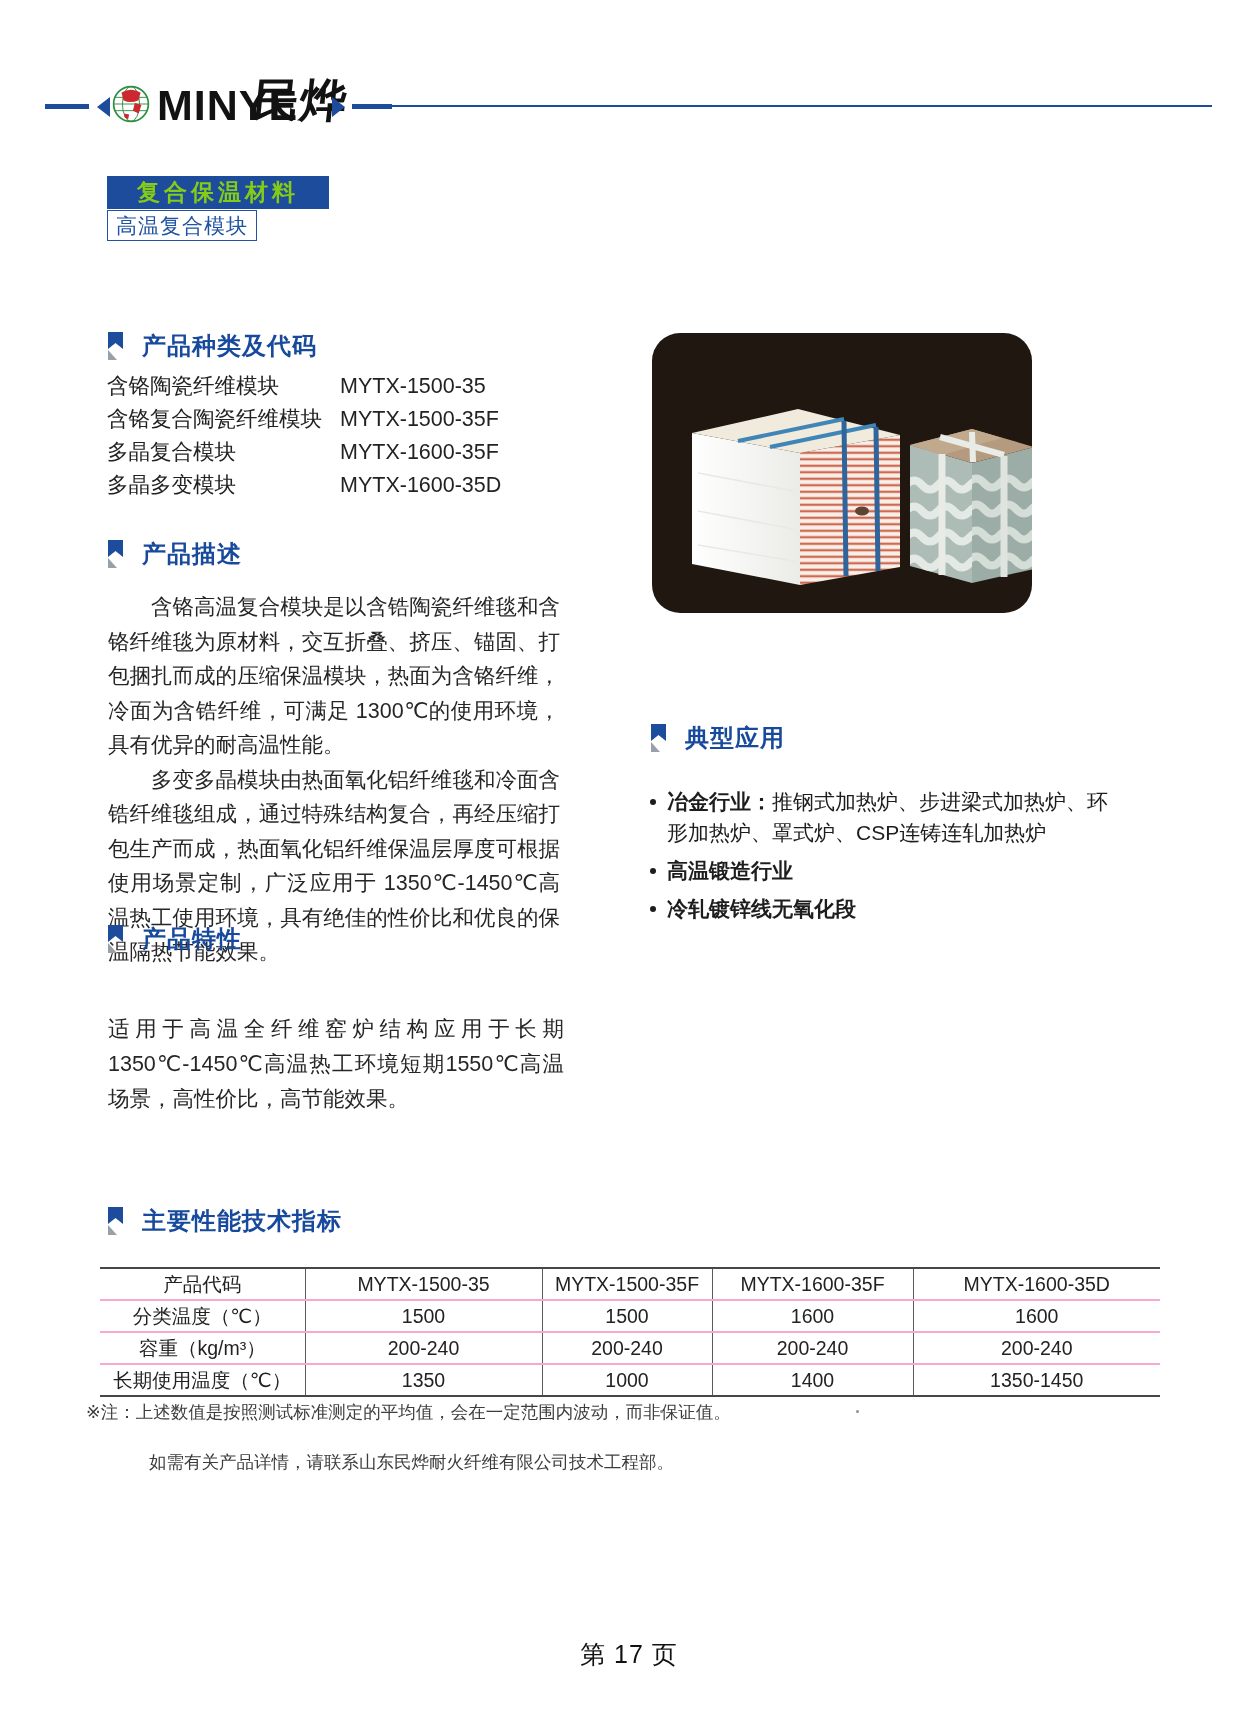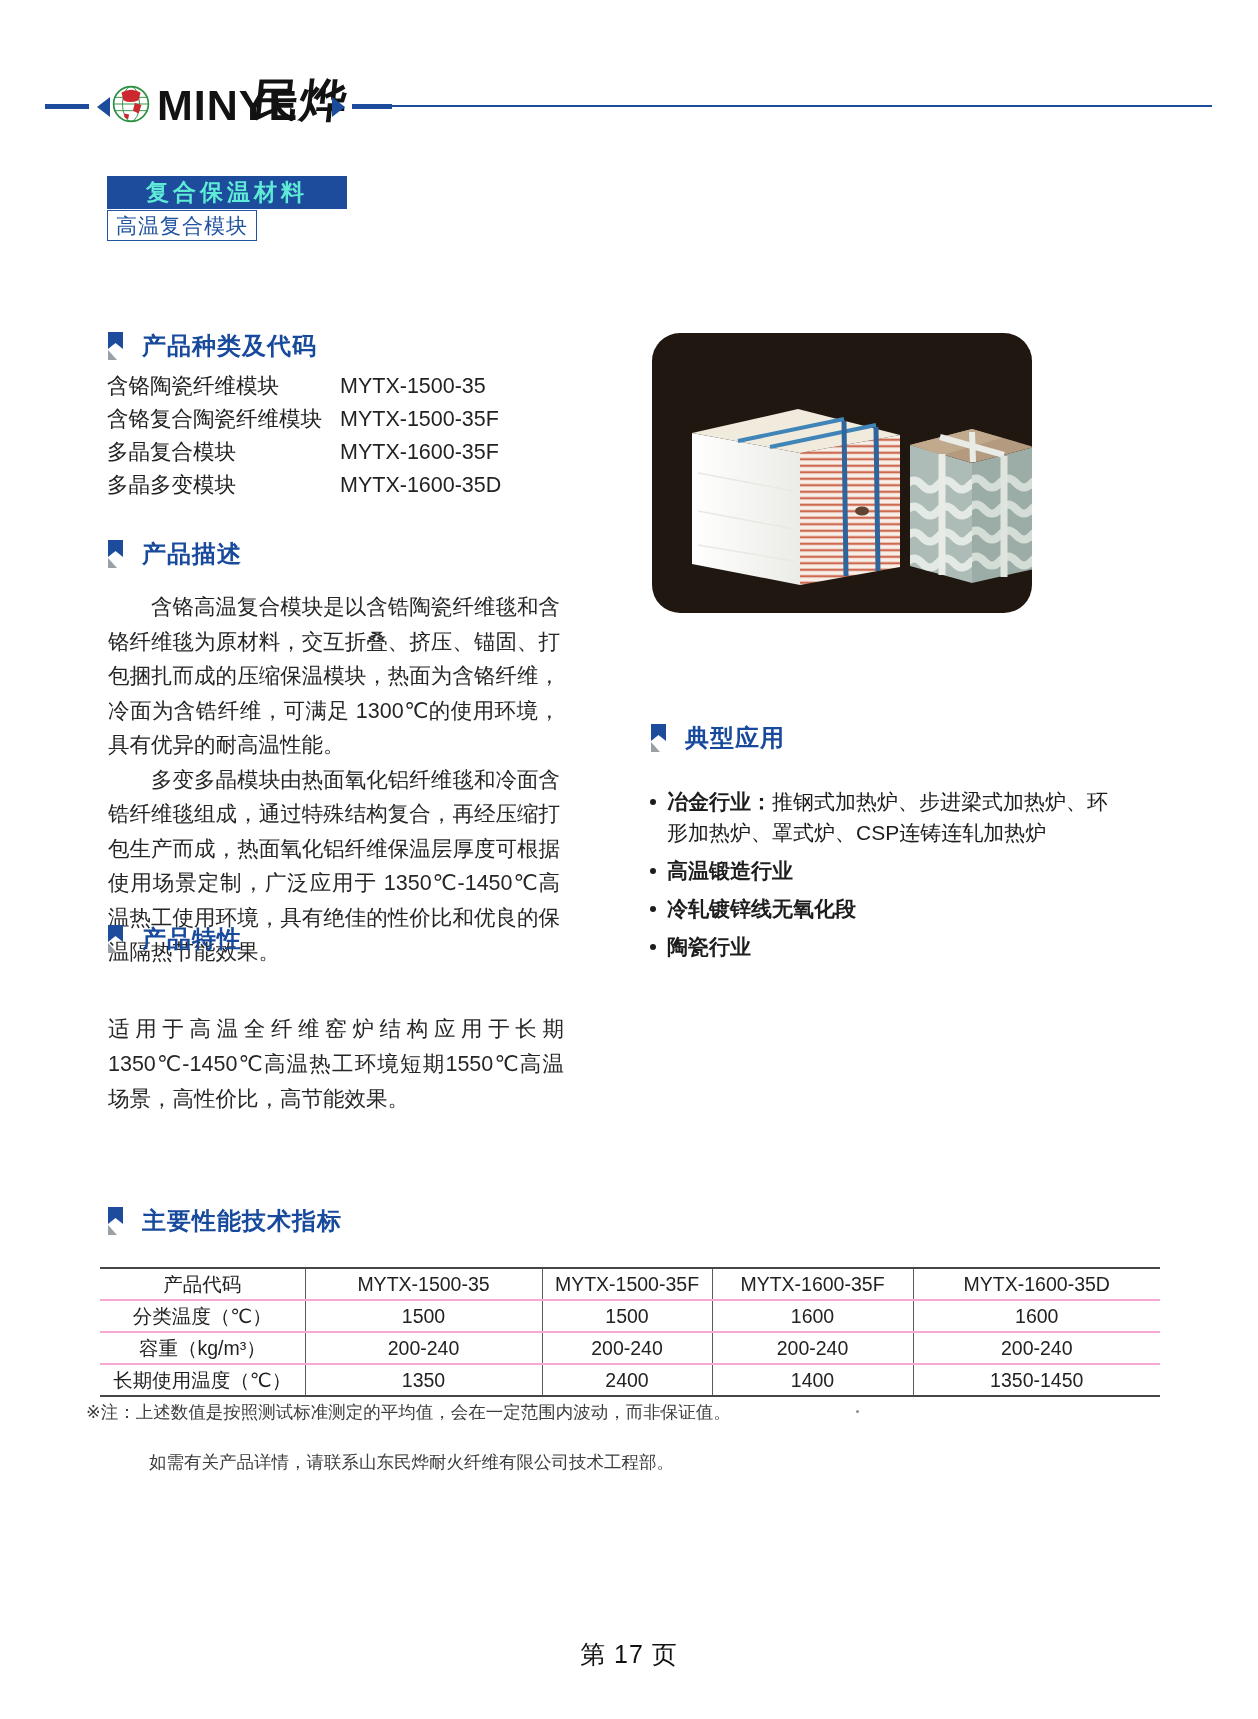--- a/index.html
+++ b/index.html
@@ -14,21 +14,21 @@
   .rule-left{left:45px;top:104px;width:44px;height:5px;}
   .rule-right-thick{left:352px;top:104px;width:40px;height:5px;}
   .rule-right-thin{left:392px;top:105px;width:820px;height:2px;}
   .tri{position:absolute;width:0;height:0;}
   .tri-left{left:97px;top:97px;border-top:10px solid transparent;border-bottom:10px solid transparent;border-right:13px solid #1d4c9d;}
   .tri-right{left:332px;top:97px;border-top:10px solid transparent;border-bottom:10px solid transparent;border-left:13px solid #1d4c9d;}
   .globe{position:absolute;left:112px;top:85px;width:38px;height:38px;}
   .brand-en{position:absolute;left:157px;top:85px;font-size:43px;font-weight:bold;color:#121212;letter-spacing:1px;line-height:40px;}
   .brand-cn{position:absolute;left:254px;top:76px;font-size:46px;font-weight:900;color:#121212;line-height:50px;transform:skewX(-6deg);font-family:"Liberation Serif","DejaVu Serif",serif;}
   
-  .badge-primary{position:absolute;left:107px;top:176px;width:240px;height:33px;background:#1d4c9d;color:#5eead4;
+  .badge-primary{position:absolute;left:107px;top:176px;width:222px;height:33px;background:#1d4c9d;color:#84cc16;
     font-size:23px;font-weight:bold;letter-spacing:4px;text-align:center;line-height:33px;}
   .badge-secondary{position:absolute;left:107px;top:210px;width:148px;height:29px;border:1.5px solid #2053a0;color:#2053a0;
     font-size:21px;letter-spacing:1px;text-align:center;line-height:29px;}
   
   .sec{position:absolute;display:flex;gap:19px;align-items:flex-start;}
   .sec h2{margin:0;font-size:24px;font-weight:bold;color:#17499c;letter-spacing:1px;line-height:28px;}
   .sec-icon{width:16px;height:28px;flex:0 0 16px;}
   
   .types-list{position:absolute;left:107px;top:370px;width:470px;font-size:21.5px;color:#222;}
   .types-list .row{position:relative;height:33px;line-height:33px;}
@@ -186,23 +186,20 @@
   <ul class="apps-list">
     <li>
       <span>冶金行业：</span><span class="rest">推钢式加热炉、步进梁式加热炉、环形加热炉、罩式炉、CSP连铸连轧加热炉</span>
     </li>
     <li>
       <span>高温锻造行业</span><span class="rest"></span>
     </li>
     <li>
       <span>冷轧镀锌线无氧化段</span><span class="rest"></span>
     </li>
-    <li>
-      <span>陶瓷行业</span><span class="rest"></span>
-    </li>
   </ul>
 
   <div class="sec" style="left:107px;top:925px;align-items:flex-end;">
     <svg class="sec-icon" viewBox="0 0 16 28">
       <polygon points="1,0 16,0 16,17 8.5,11 1,17" fill="#1d4c9d"></polygon>
         <polygon points="1,18 10,28 1,28" fill="#98a0a8"></polygon>
     </svg>
     <h2>产品特性</h2>
   </div>
   <div class="feat-text">适用于高温全纤维窑炉结构应用于长期1350℃-1450℃高温热工环境短期1550℃高温场景，高性价比，高节能效果。</div>
@@ -241,21 +238,21 @@
       <tr>
         <td>容重（kg/m³）</td>
         <td>200-240</td>
         <td>200-240</td>
         <td>200-240</td>
         <td>200-240</td>
       </tr>
       <tr>
         <td>长期使用温度（℃）</td>
         <td>1350</td>
-        <td>2400</td>
+        <td>1000</td>
         <td>1400</td>
         <td>1350-1450</td>
       </tr>
     </tbody>
   </table>
 
   <div class="note1">※注：上述数值是按照测试标准测定的平均值，会在一定范围内波动，而非保证值。</div>
   <div class="note2">如需有关产品详情，请联系山东民烨耐火纤维有限公司技术工程部。</div>
   <span class="dot-art dot1"></span>
   <span class="dot-art dot2"></span>

